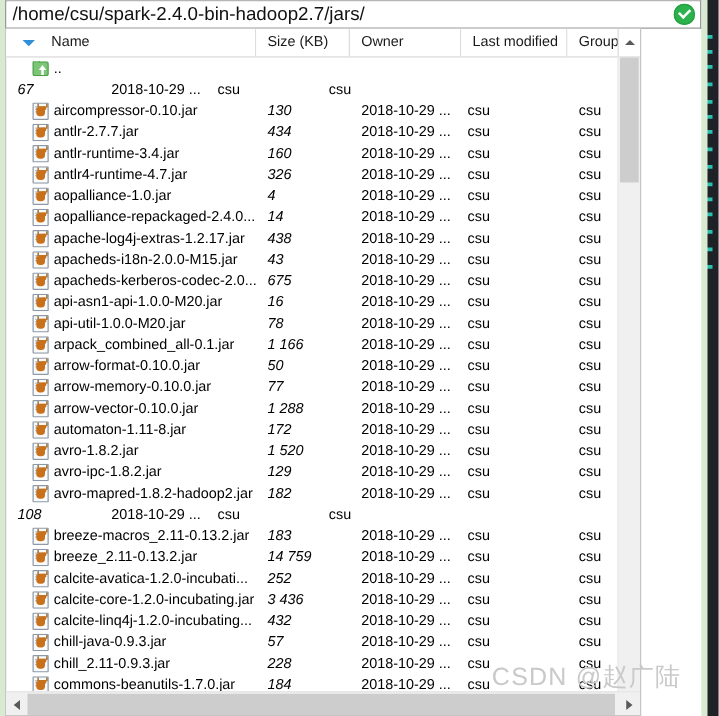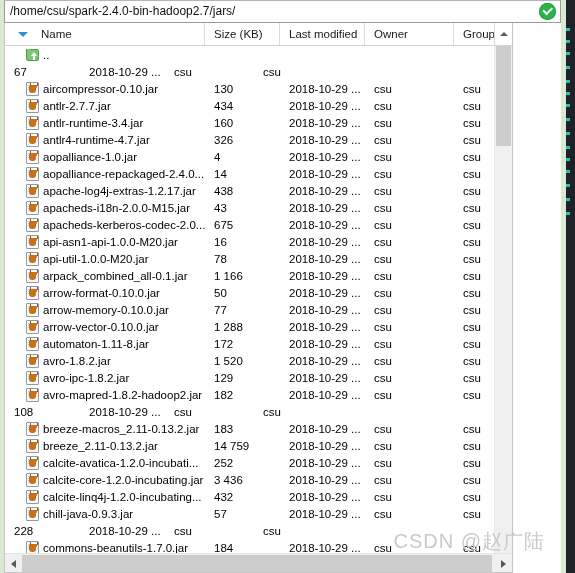--- a/index.html
+++ b/index.html
@@ -56,21 +56,21 @@
     border-top: 1px solid #b5b5b5;
     display: flex;
     align-items: center;
   }
   #path-input {
     flex: 1 1 auto;
     border: none;
     outline: none;
     background: transparent;
     font-family: "Liberation Sans", "DejaVu Sans", sans-serif;
-    font-size: 12px;
+    font-size: 15px;
     color: #111;
     padding: 0 4px 0 5px;
     height: 19px;
     line-height: 19px;
   }
   #path-status {
     flex: 0 0 auto;
     width: 26px;
     height: 21px;
     display: flex;
@@ -181,21 +181,21 @@
   .cell {
     box-sizing: border-box;
     overflow: hidden;
     white-space: nowrap;
     font-size: 11.5px;
     color: #000;
     display: flex;
     align-items: center;
   }
   .c-name  { flex: 0 0 200px; width: 200px; padding-left: 21px; }
-  .c-size  { flex: 0 0 75px;  width: 75px;  padding-left: 9px; }
+  .c-size  { flex: 0 0 75px;  width: 75px;  padding-left: 9px; font-style: italic; }
   .c-date  { flex: 0 0 85px;  width: 85px;  padding-left: 9px; text-align: right; }
   .c-owner { flex: 0 0 89px;  width: 89px;  padding-left: 9px; }
   .c-group { flex: 0 0 90px;  width: 90px;  padding-left: 9px; }
 
   
   .icon-jar {
     flex: 0 0 13px;
     width: 13px; height: 14px;
     margin-right: 4px;
     position: relative;
@@ -370,25 +370,25 @@
   <div id="col-header">
     <div class="col-head name" style="flex:0 0 200px;width:200px;">
       <span id="sort-arrow-cell">
         <span class="sort-arrow"></span>
       </span>
       <span>Name</span>
     </div>
     <div class="col-head" style="flex:0 0 75px;width:75px;">
       <span>Size (KB)</span>
     </div>
+    <div class="col-head" style="flex:0 0 89px;width:89px;">
+      <span>Owner</span>
+    </div>
     <div class="col-head" style="flex:0 0 85px;width:85px;">
       <span>Last modified</span>
-    </div>
-    <div class="col-head" style="flex:0 0 89px;width:89px;">
-      <span>Owner</span>
     </div>
     <div class="col-head" style="flex:1 1 auto;">
       <span>Group</span>
     </div>
     <div id="hdr-scroll-corner">
       <span class="chev-up"></span>
     </div>
   </div>
 
   <div id="rows-wrap">
@@ -711,20 +711,26 @@
               <span class="jar-steam"></span>
             </span>
             <span>chill-java-0.9.3.jar</span>
           </div>
           <div class="cell c-size">57</div>
           <div class="cell c-date">2018-10-29 ...</div>
           <div class="cell c-owner">csu</div>
           <div class="cell c-group">csu</div>
         </div>
         <div class="row">
+          <div class="cell c-name">
+            <span class="icon-jar">
+              <span class="jar-steam"></span>
+            </span>
+            <span>chill_2.11-0.9.3.jar</span>
+          </div>
           <div class="cell c-size">228</div>
           <div class="cell c-date">2018-10-29 ...</div>
           <div class="cell c-owner">csu</div>
           <div class="cell c-group">csu</div>
         </div>
         <div class="row">
           <div class="cell c-name">
             <span class="icon-jar">
               <span class="jar-steam"></span>
             </span>

